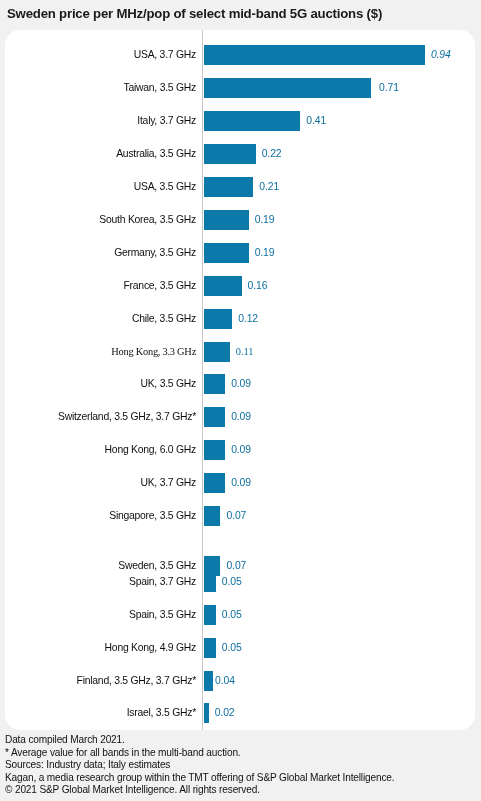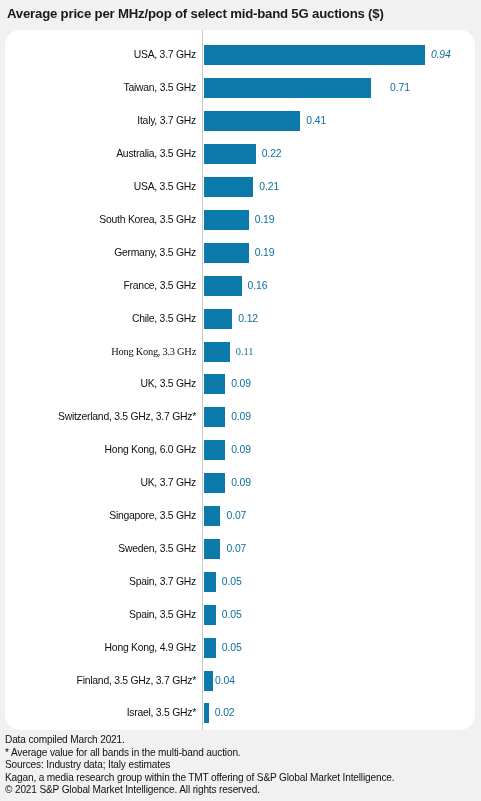--- a/index.html
+++ b/index.html
@@ -104,34 +104,34 @@
   }
   .footnotes div {
     white-space: nowrap;
   }
 </style>
 </head>
 <body>
 
 <div class="figure">
 
-  <div class="chart-title">Average price per MHz/pop of select mid-band 5G auctions ($)</div>
+  <div class="chart-title">Sweden price per MHz/pop of select mid-band 5G auctions ($)</div>
 
   <div class="plot-panel">
     <div class="axis-line"></div>
     <div class="rows" id="rows">
         <div class="row" style="top: 9px;">
           <div class="cat-label">USA, 3.7 GHz</div>
           <div class="bar" style="width: 220.9px; top: 6.45px; background: rgb(11, 122, 171);"></div>
           <div class="val-label" style="left: 425.9px; color: rgb(13, 111, 158); font-style: italic;">0.94</div>
         </div>
         <div class="row" style="top: 41.9px;">
           <div class="cat-label">Taiwan, 3.5 GHz</div>
           <div class="bar" style="width: 166.85px; top: 6.45px; background: rgb(11, 122, 171);"></div>
-          <div class="val-label" style="left: 385px; color: rgb(13, 111, 158); text-align: center;">0.71</div>
+          <div class="val-label" style="left: 374px; color: rgb(13, 111, 158); text-align: center;">0.71</div>
         </div>
         <div class="row" style="top: 74.8px;">
           <div class="cat-label">Italy, 3.7 GHz</div>
           <div class="bar" style="width: 96.35px; top: 6.45px; background: rgb(11, 122, 171);"></div>
           <div class="val-label" style="left: 301.35px; color: rgb(13, 111, 158);">0.41</div>
         </div>
         <div class="row" style="top: 107.7px;">
           <div class="cat-label">Australia, 3.5 GHz</div>
           <div class="bar" style="width: 51.7px; top: 6.45px; background: rgb(11, 122, 171);"></div>
           <div class="val-label" style="left: 256.7px; color: rgb(13, 111, 158);">0.22</div>
@@ -184,21 +184,21 @@
         <div class="row" style="top: 436.7px;">
           <div class="cat-label">UK, 3.7 GHz</div>
           <div class="bar" style="width: 21.15px; top: 6.45px; background: rgb(11, 122, 171);"></div>
           <div class="val-label" style="left: 226.15px; color: rgb(13, 111, 158);">0.09</div>
         </div>
         <div class="row" style="top: 469.6px;">
           <div class="cat-label">Singapore, 3.5 GHz</div>
           <div class="bar" style="width: 16.45px; top: 6.45px; background: rgb(11, 122, 171);"></div>
           <div class="val-label" style="left: 221.45px; color: rgb(13, 111, 158);">0.07</div>
         </div>
-        <div class="row" style="top: 503px;">
+        <div class="row" style="top: 520px;">
           <div class="cat-label">Sweden, 3.5 GHz</div>
           <div class="bar" style="width: 16.45px; top: 6.45px; background: rgb(11, 122, 171);"></div>
           <div class="val-label" style="left: 221.45px; color: rgb(13, 111, 158);">0.07</div>
         </div>
         <div class="row" style="top: 535.4px;">
           <div class="cat-label">Spain, 3.7 GHz</div>
           <div class="bar" style="width: 11.75px; top: 6.45px; background: rgb(11, 122, 171);"></div>
           <div class="val-label" style="left: 216.75px; color: rgb(13, 111, 158);">0.05</div>
         </div>
         <div class="row" style="top: 568.3px;">

